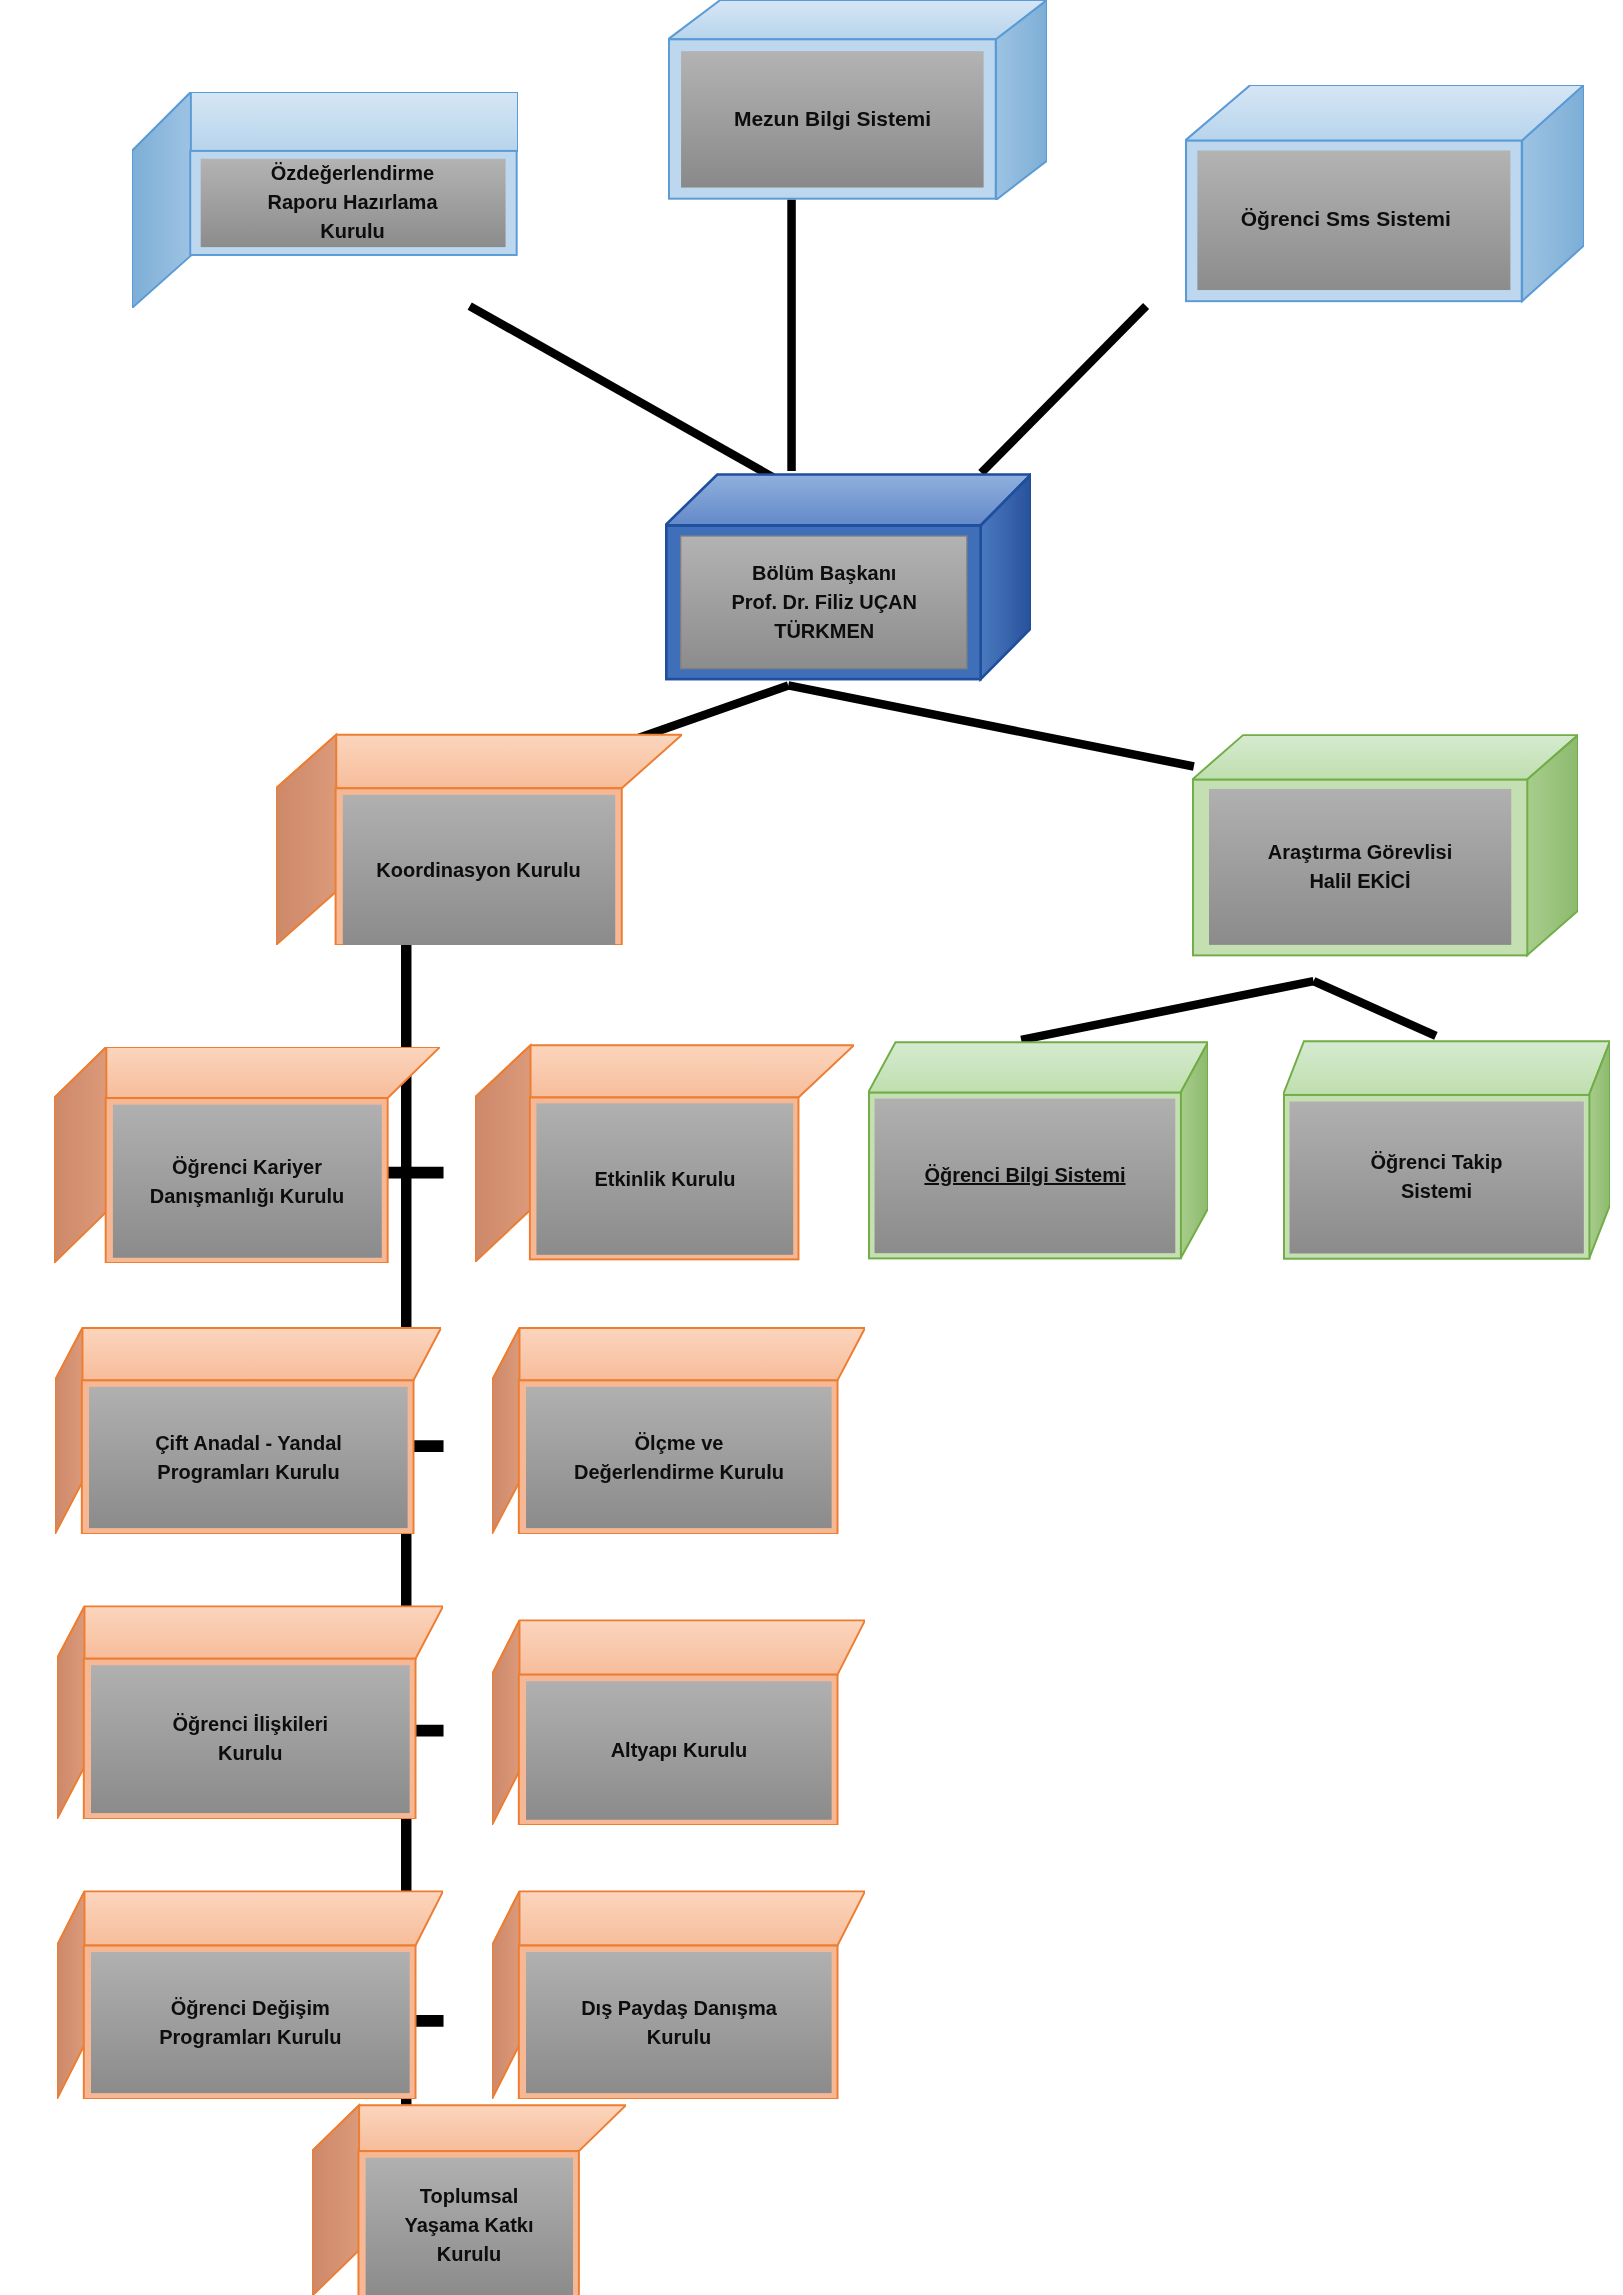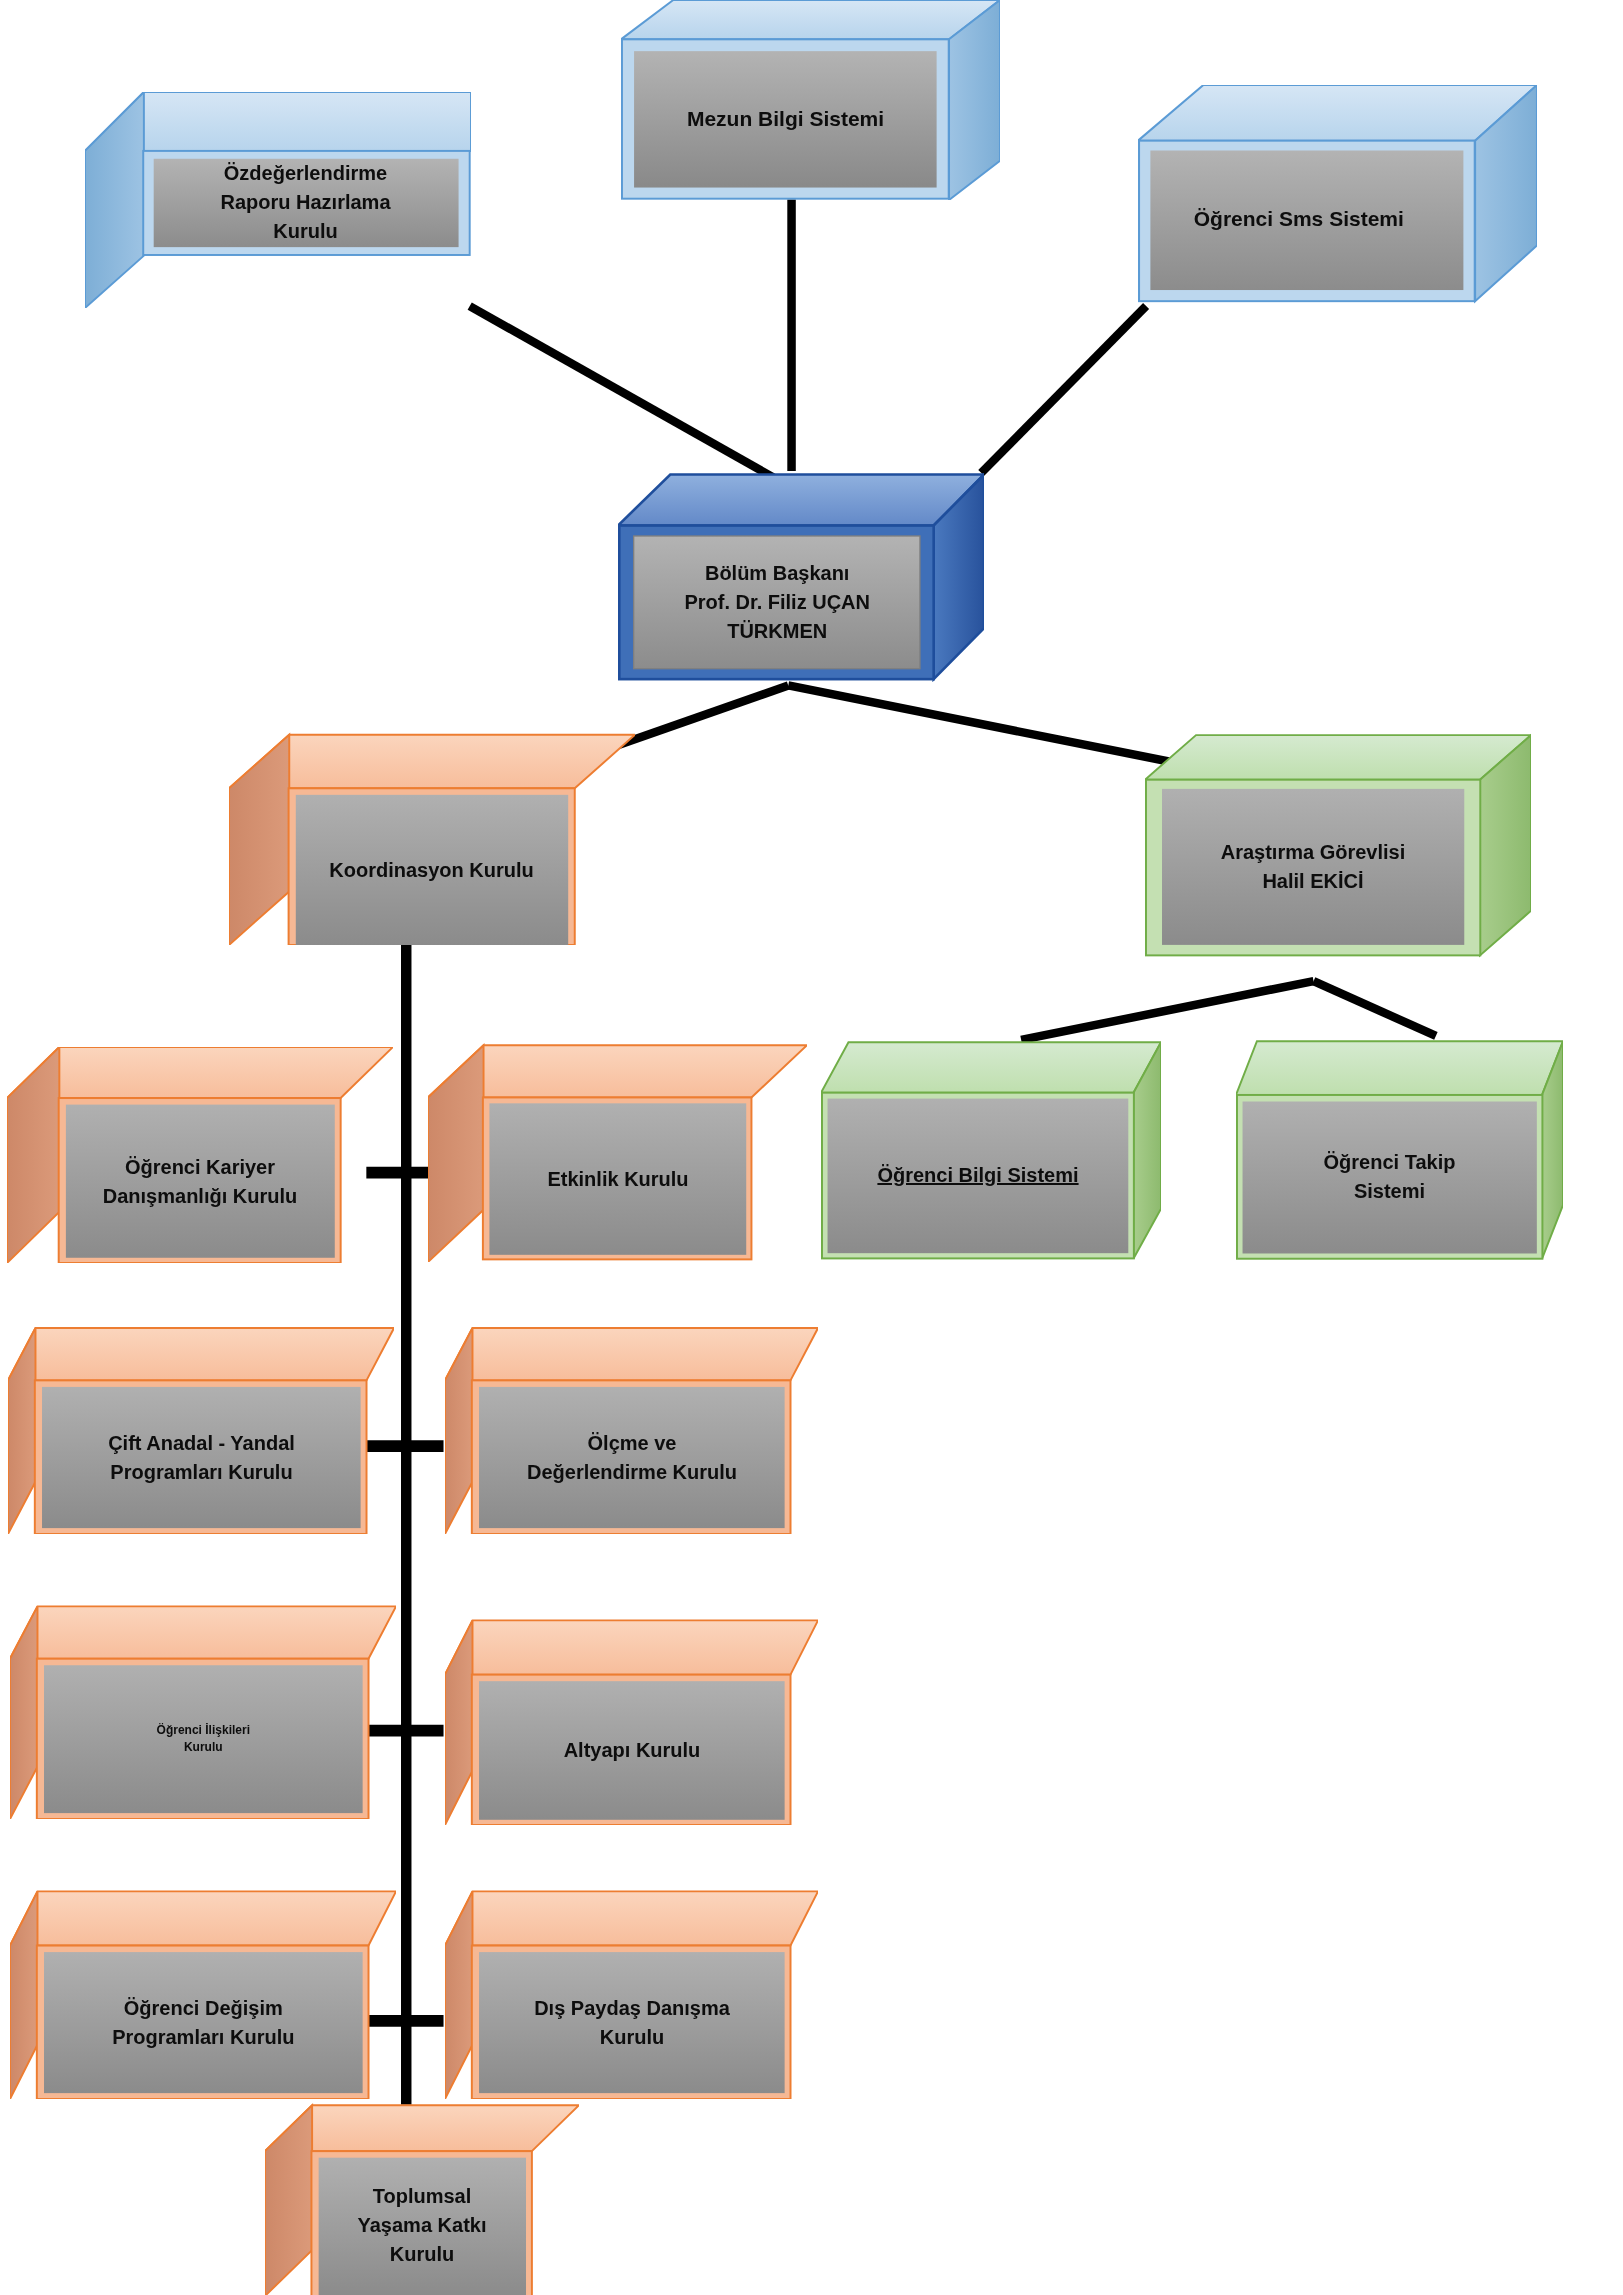--- a/index.html
+++ b/index.html
@@ -10,21 +10,21 @@
     width:1623px;
     height:2295px;
     background:#ffffff;
     overflow:hidden;
   }
 
   
   #wires{position:absolute;left:0;top:0;width:1623px;height:2295px;}
 
   
-  .node{position:absolute;}
+  .node{position:absolute;margin-left:47px;}
   .node .cube{position:absolute;left:0;top:0;width:100%;height:100%;}
   .node .label{
     position:absolute;
     display:flex;
     align-items:center;
     justify-content:center;
     text-align:center;
     color:#0d0d0d;
     font-weight:bold;
     line-height:1.45;
@@ -380,21 +380,21 @@
         <linearGradient id="gFD" x1="0" y1="0" x2="0" y2="1">
           <stop offset="0" stop-color="#b0b0b0"></stop>
             <stop offset="1" stop-color="#8b8b8b"></stop>
         </linearGradient>
       </defs>
       <polygon points="0,105 42,25 590,25 548,105" fill="url(#gN1)" stroke="#ed7d31" stroke-width="3"></polygon>
       <polygon points="0,105 42,25 42,270 0,350" fill="url(#gN2)" stroke="#ed7d31" stroke-width="3"></polygon>
       <rect x="41" y="105" width="507" height="245" fill="#f6b894" stroke="#ed7d31" stroke-width="3"></rect>
       <rect x="52" y="115" width="487" height="226" fill="url(#gFD)"></rect>
     </svg>
-    <div class="label" style="left:33px;top:75px;width:321px;height:148px;font-size:12px;">Öğrenci İlişkileri
+    <div class="label" style="left:33px;top:75px;width:321px;height:148px;font-size:20px;">Öğrenci İlişkileri
 Kurulu</div>
   </div>
 
   <div class="node" style="left:445px;top:1606px;width:373px;height:219px;">
     <svg class="cube" viewBox="0 0 570 335" preserveAspectRatio="none" xmlns="http://www.w3.org/2000/svg">
       <defs>
         <linearGradient id="gO1" x1="0" y1="0" x2="0" y2="1">
           <stop offset="0" stop-color="#fbd5bd"></stop>
             <stop offset="1" stop-color="#f7bd9b"></stop>
         </linearGradient>

